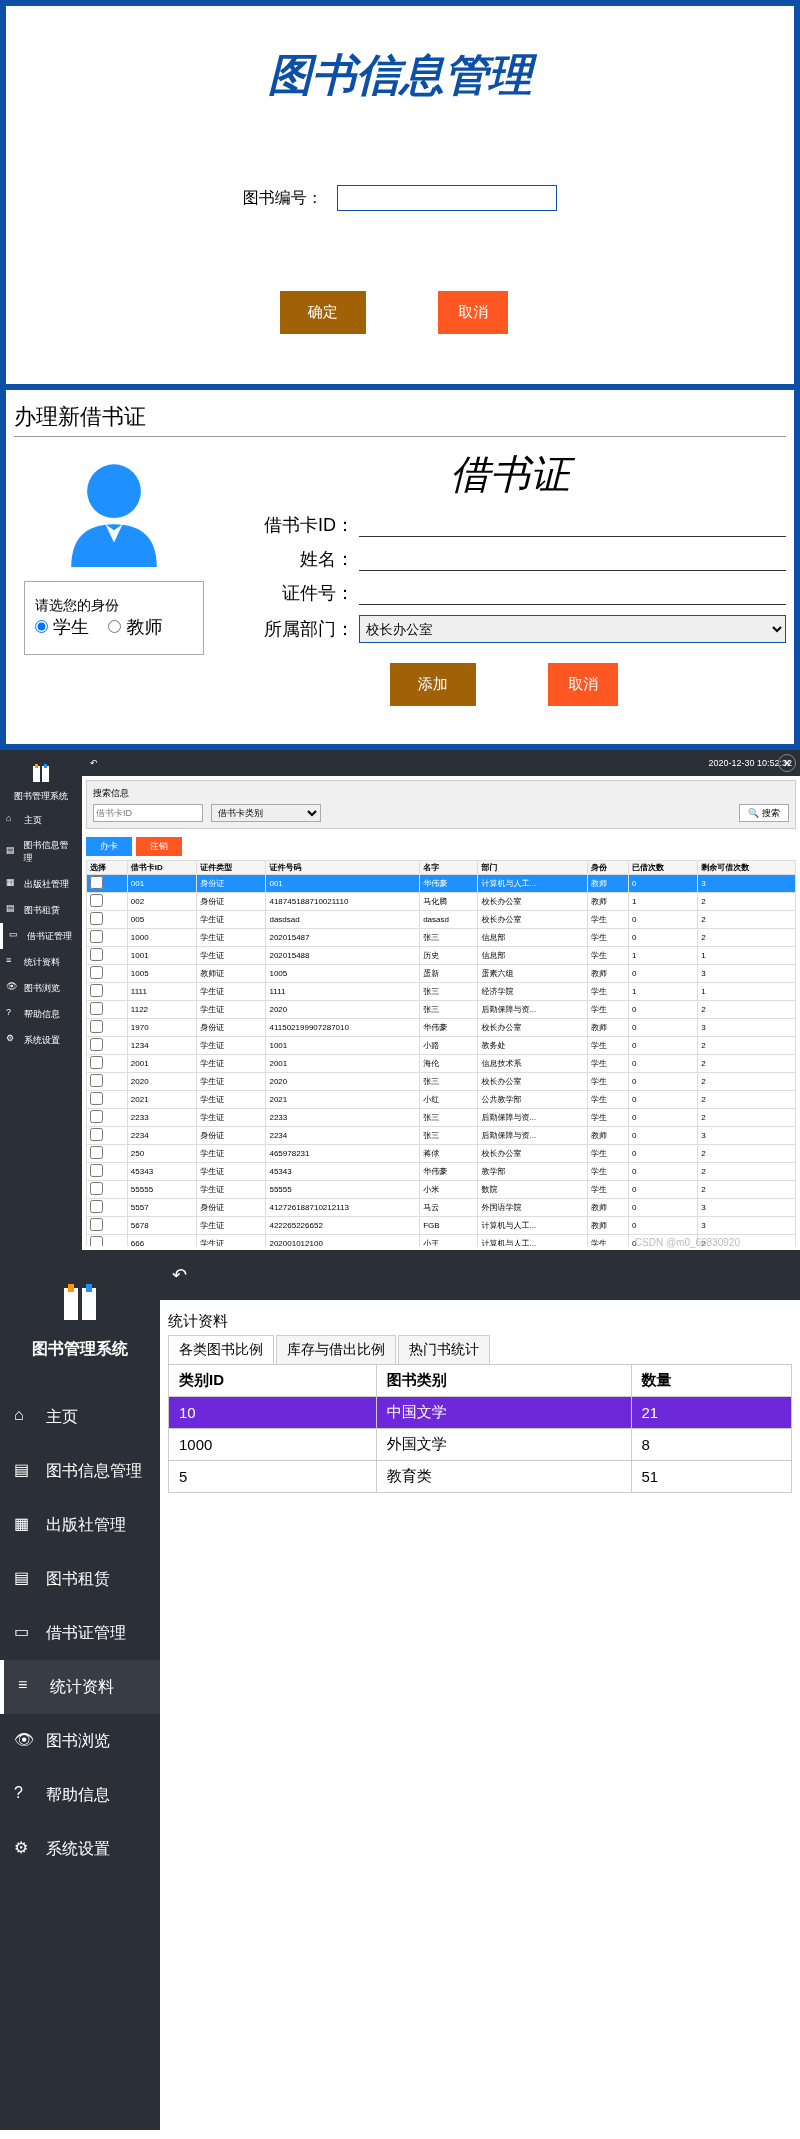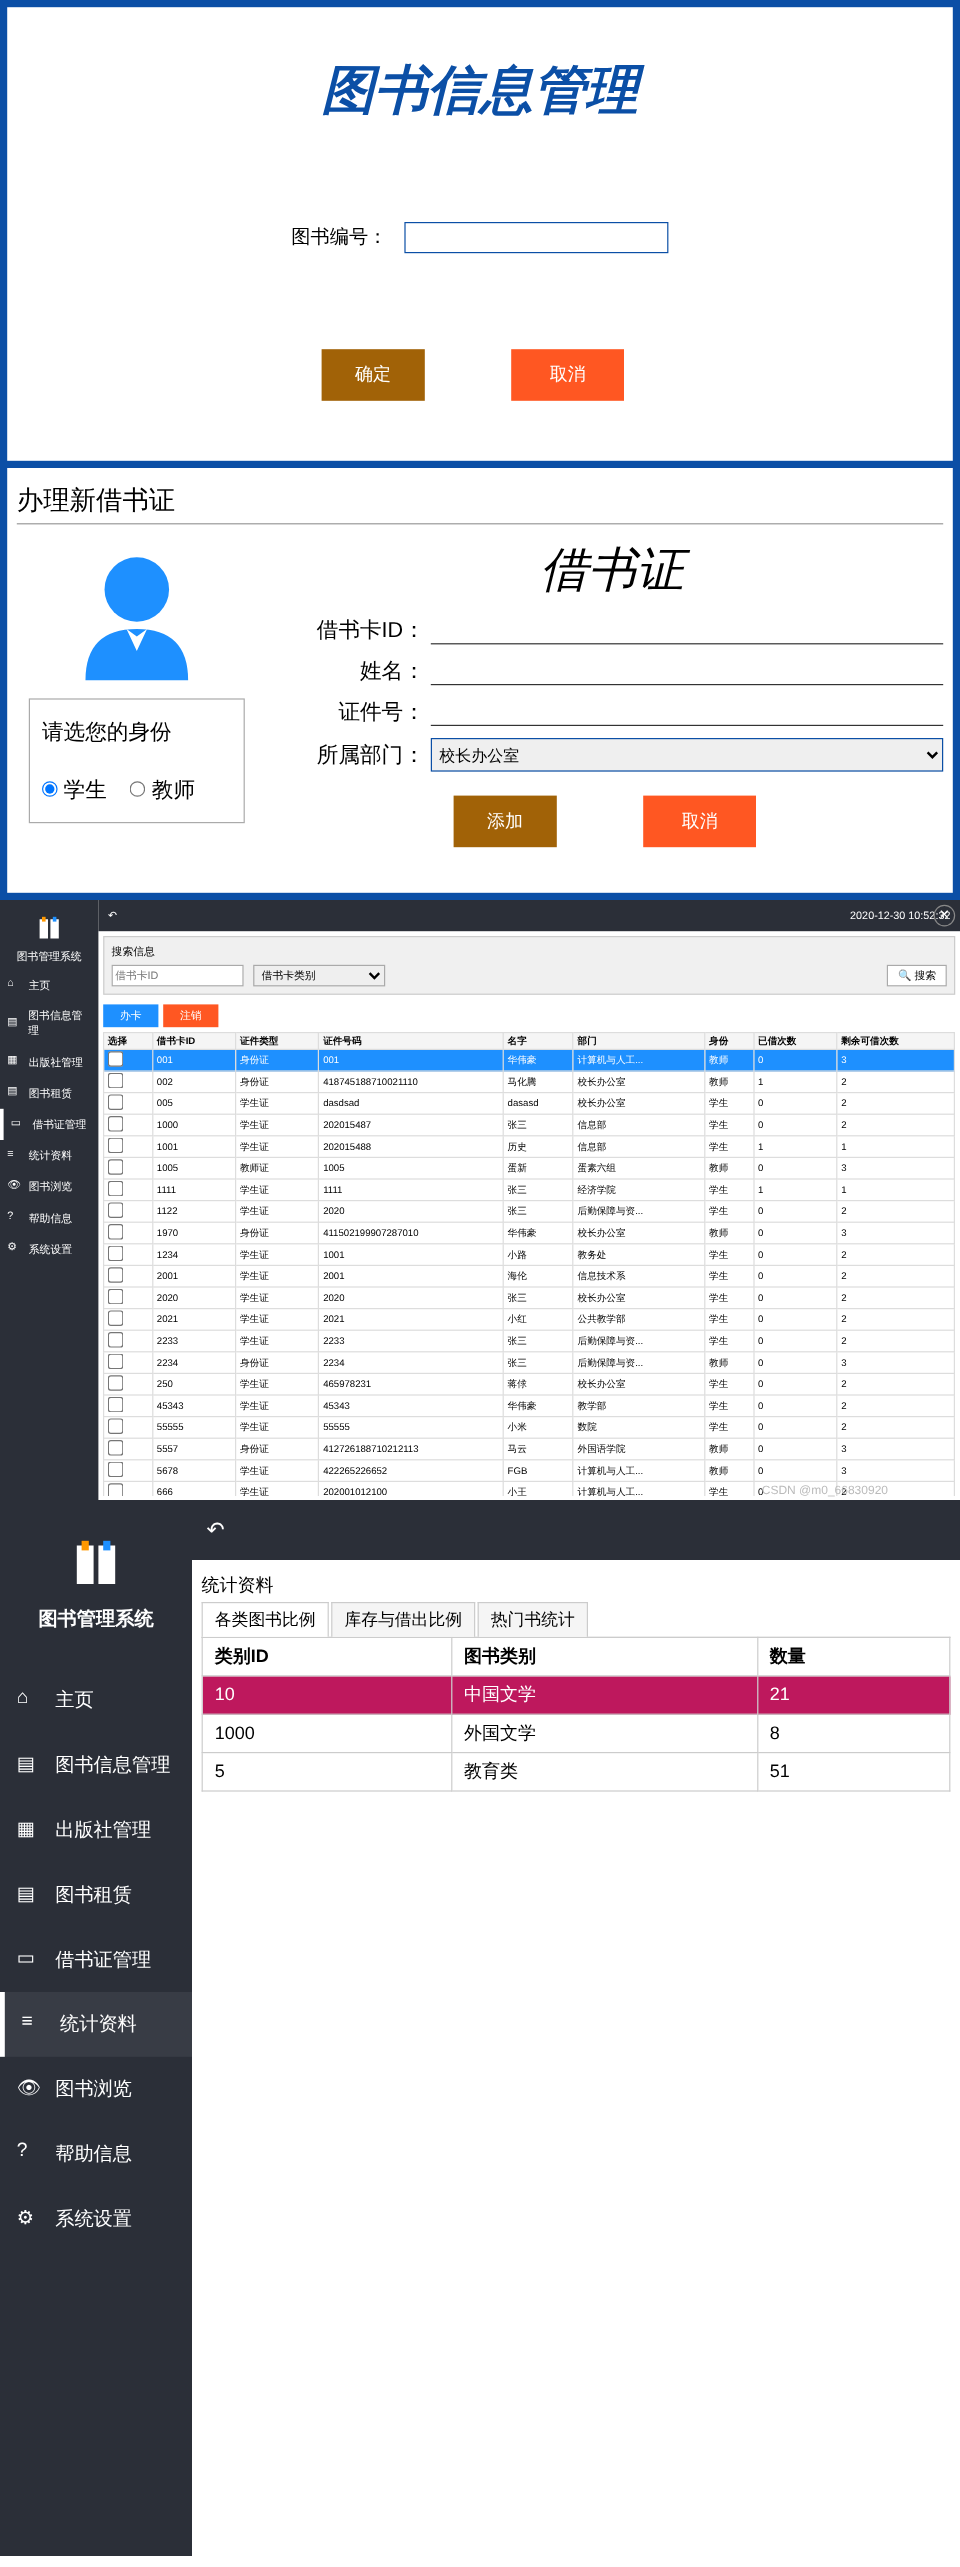--- a/index.html
+++ b/index.html
@@ -5,31 +5,31 @@
 *{box-sizing:border-box;margin:0;padding:0;font-family:"Microsoft YaHei",sans-serif}
 body{background:#fff;width:800px}
 
 
 .panel1{border:6px solid #0b4fa6;height:390px;padding:10px;position:relative}
 .p1-title{font-family:"STKaiti","KaiTi",serif;font-size:44px;color:#0b4fa6;font-weight:700;text-align:center;margin-top:30px;font-style:italic}
 .p1-form{text-align:center;margin-top:80px;font-size:16px}
 .p1-input{border:1px solid #0b4fa6;width:220px;height:26px;padding:2px 4px;margin-left:10px}
 .p1-btns{margin-top:80px;text-align:center}
 .btn-blue{background:#a16207;color:#fff;border:none;padding:12px 28px;font-size:15px;cursor:pointer;margin:0 28px}
-.btn-orange{background:#ff5722;color:#fff;border:none;padding:12px 32px;font-size:15px;cursor:pointer;margin:0 40px}
+.btn-orange{background:#ff5722;color:#fff;border:none;padding:12px 20px;font-size:15px;cursor:pointer;margin:0 40px}
 
 
 .panel2{border:6px solid #0b4fa6;border-top:none;height:360px;padding:8px;position:relative}
 .p2-header{font-size:22px;padding:4px 0;border-bottom:1px solid #999}
 .p2-body{display:flex;margin-top:10px}
 .p2-left{width:200px;padding:10px}
 .avatar{text-align:center}
 .avatar-svg{width:130px;height:110px}
 .identity-box{border:1px solid #aaa;padding:15px 10px;margin-top:10px}
-.identity-title{font-size:18px;margin-bottom:24px}
+.identity-title{font-size:14px;margin-bottom:0}
 .identity-opts label{font-size:18px;margin-right:15px}
 .p2-right{flex:1;padding-left:20px}
 .p2-title{font-family:"STKaiti","KaiTi",serif;font-size:40px;font-style:italic;text-align:center;margin-bottom:11px}
 .field-row{display:flex;align-items:center;margin:10px 0;font-size:18px}
 .field-lbl{width:120px;text-align:right}
 .field-inp{flex:1;border:none;border-bottom:1px solid #333;height:24px;padding:2px;margin-left:5px}
 .field-sel{flex:1;border:1px solid #0b4fa6;height:28px;margin-left:5px;padding:2px}
 .p2-btns{text-align:center;margin-top:20px}
 
 
@@ -72,21 +72,21 @@
 .p4-ico{width:22px;height:22px;margin-right:10px}
 .p4-main{flex:1;background:#fff;color:#000;display:flex;flex-direction:column}
 .p4-top{background:#2b2f38;height:50px;display:flex;align-items:center;padding:0 12px}
 .p4-content{padding:8px}
 .p4-section-title{font-size:15px;padding:4px 0}
 .p4-tabs{display:flex;border-bottom:1px solid #ccc}
 .p4-tab{border:1px solid #ccc;border-bottom:none;padding:5px 10px;font-size:14px;margin-right:2px;background:#f5f5f5;cursor:pointer}
 .p4-tab.active{background:#fff}
 .p4-table table{width:100%;border-collapse:collapse;font-size:15px;margin-top:-1px}
 .p4-table th,.p4-table td{border:1px solid #ccc;padding:6px 10px;text-align:left}
-.p4-table tr.sel td{background:#be185d;color:#fff}
+.p4-table tr.sel td{background:#6d28d9;color:#fff}
 .footer-brand{position:absolute;bottom:10px;right:20px;text-align:right;color:#fff}
 .footer-brand .b1{font-size:28px;font-style:italic;font-weight:bold}
 .footer-brand .b2{font-size:14px}
 svg{fill:currentColor}
 </style>
 </head>
 <body>
 
 <div class="panel1">
   <div class="p1-title">图书信息管理</div>

